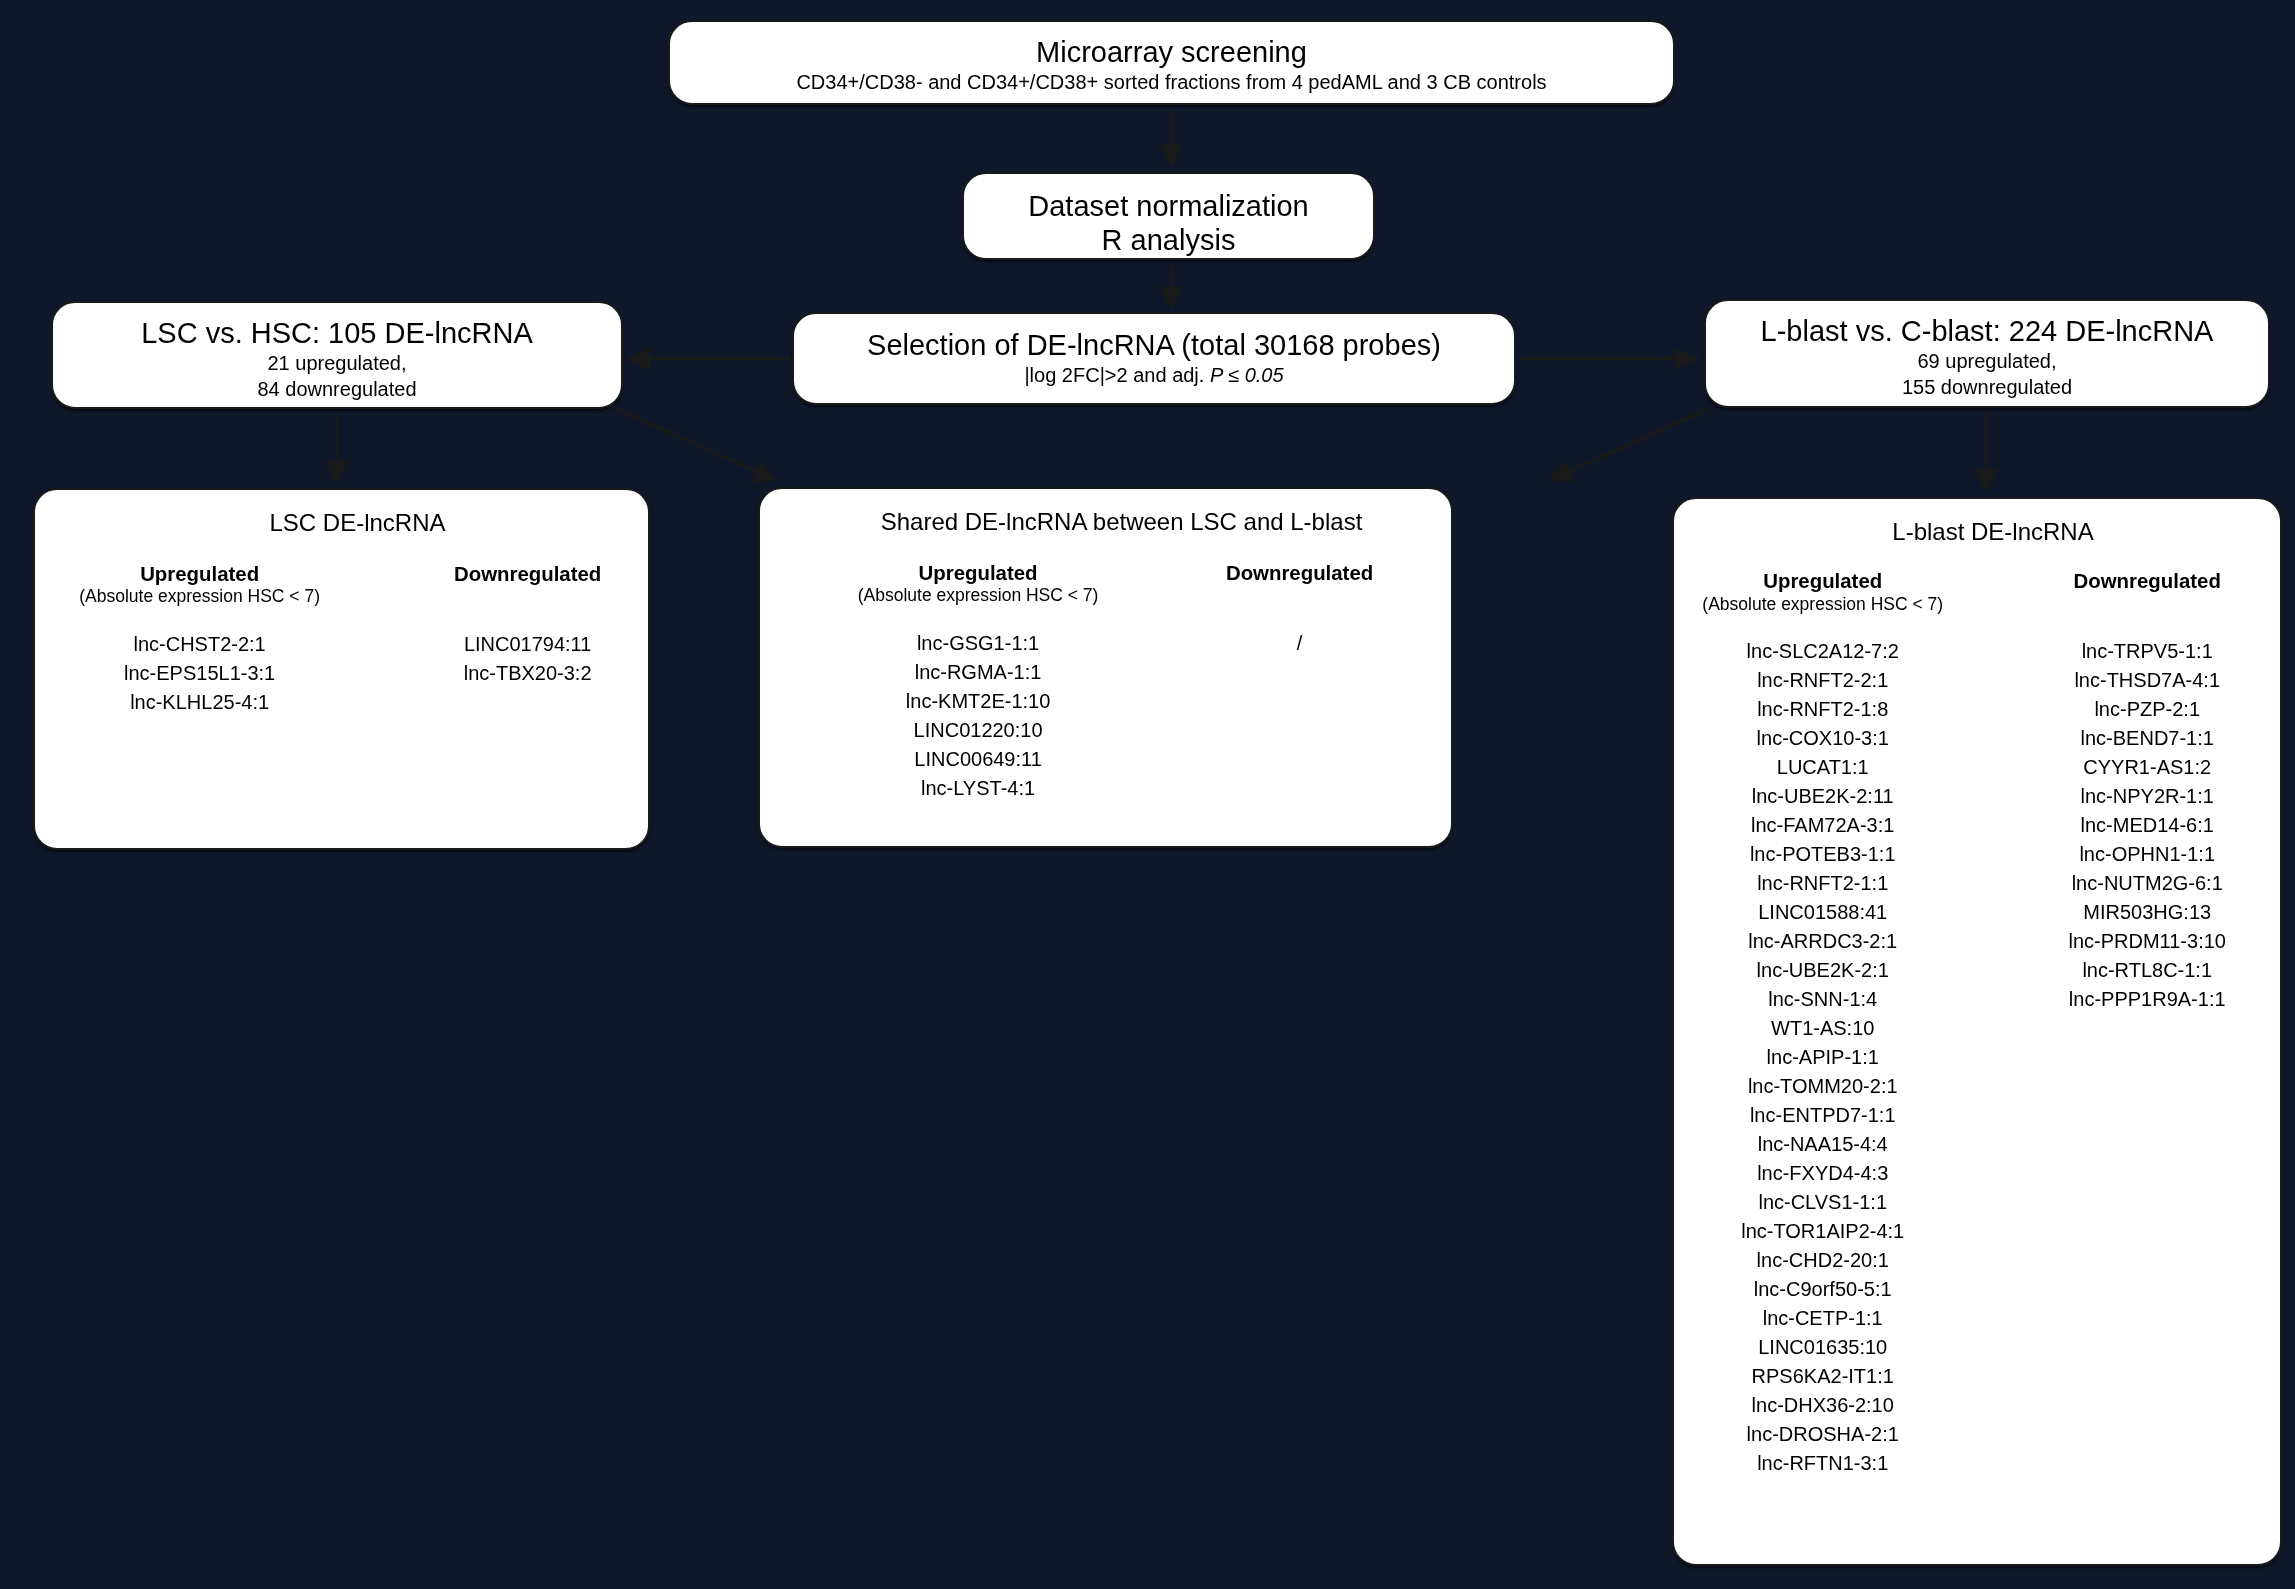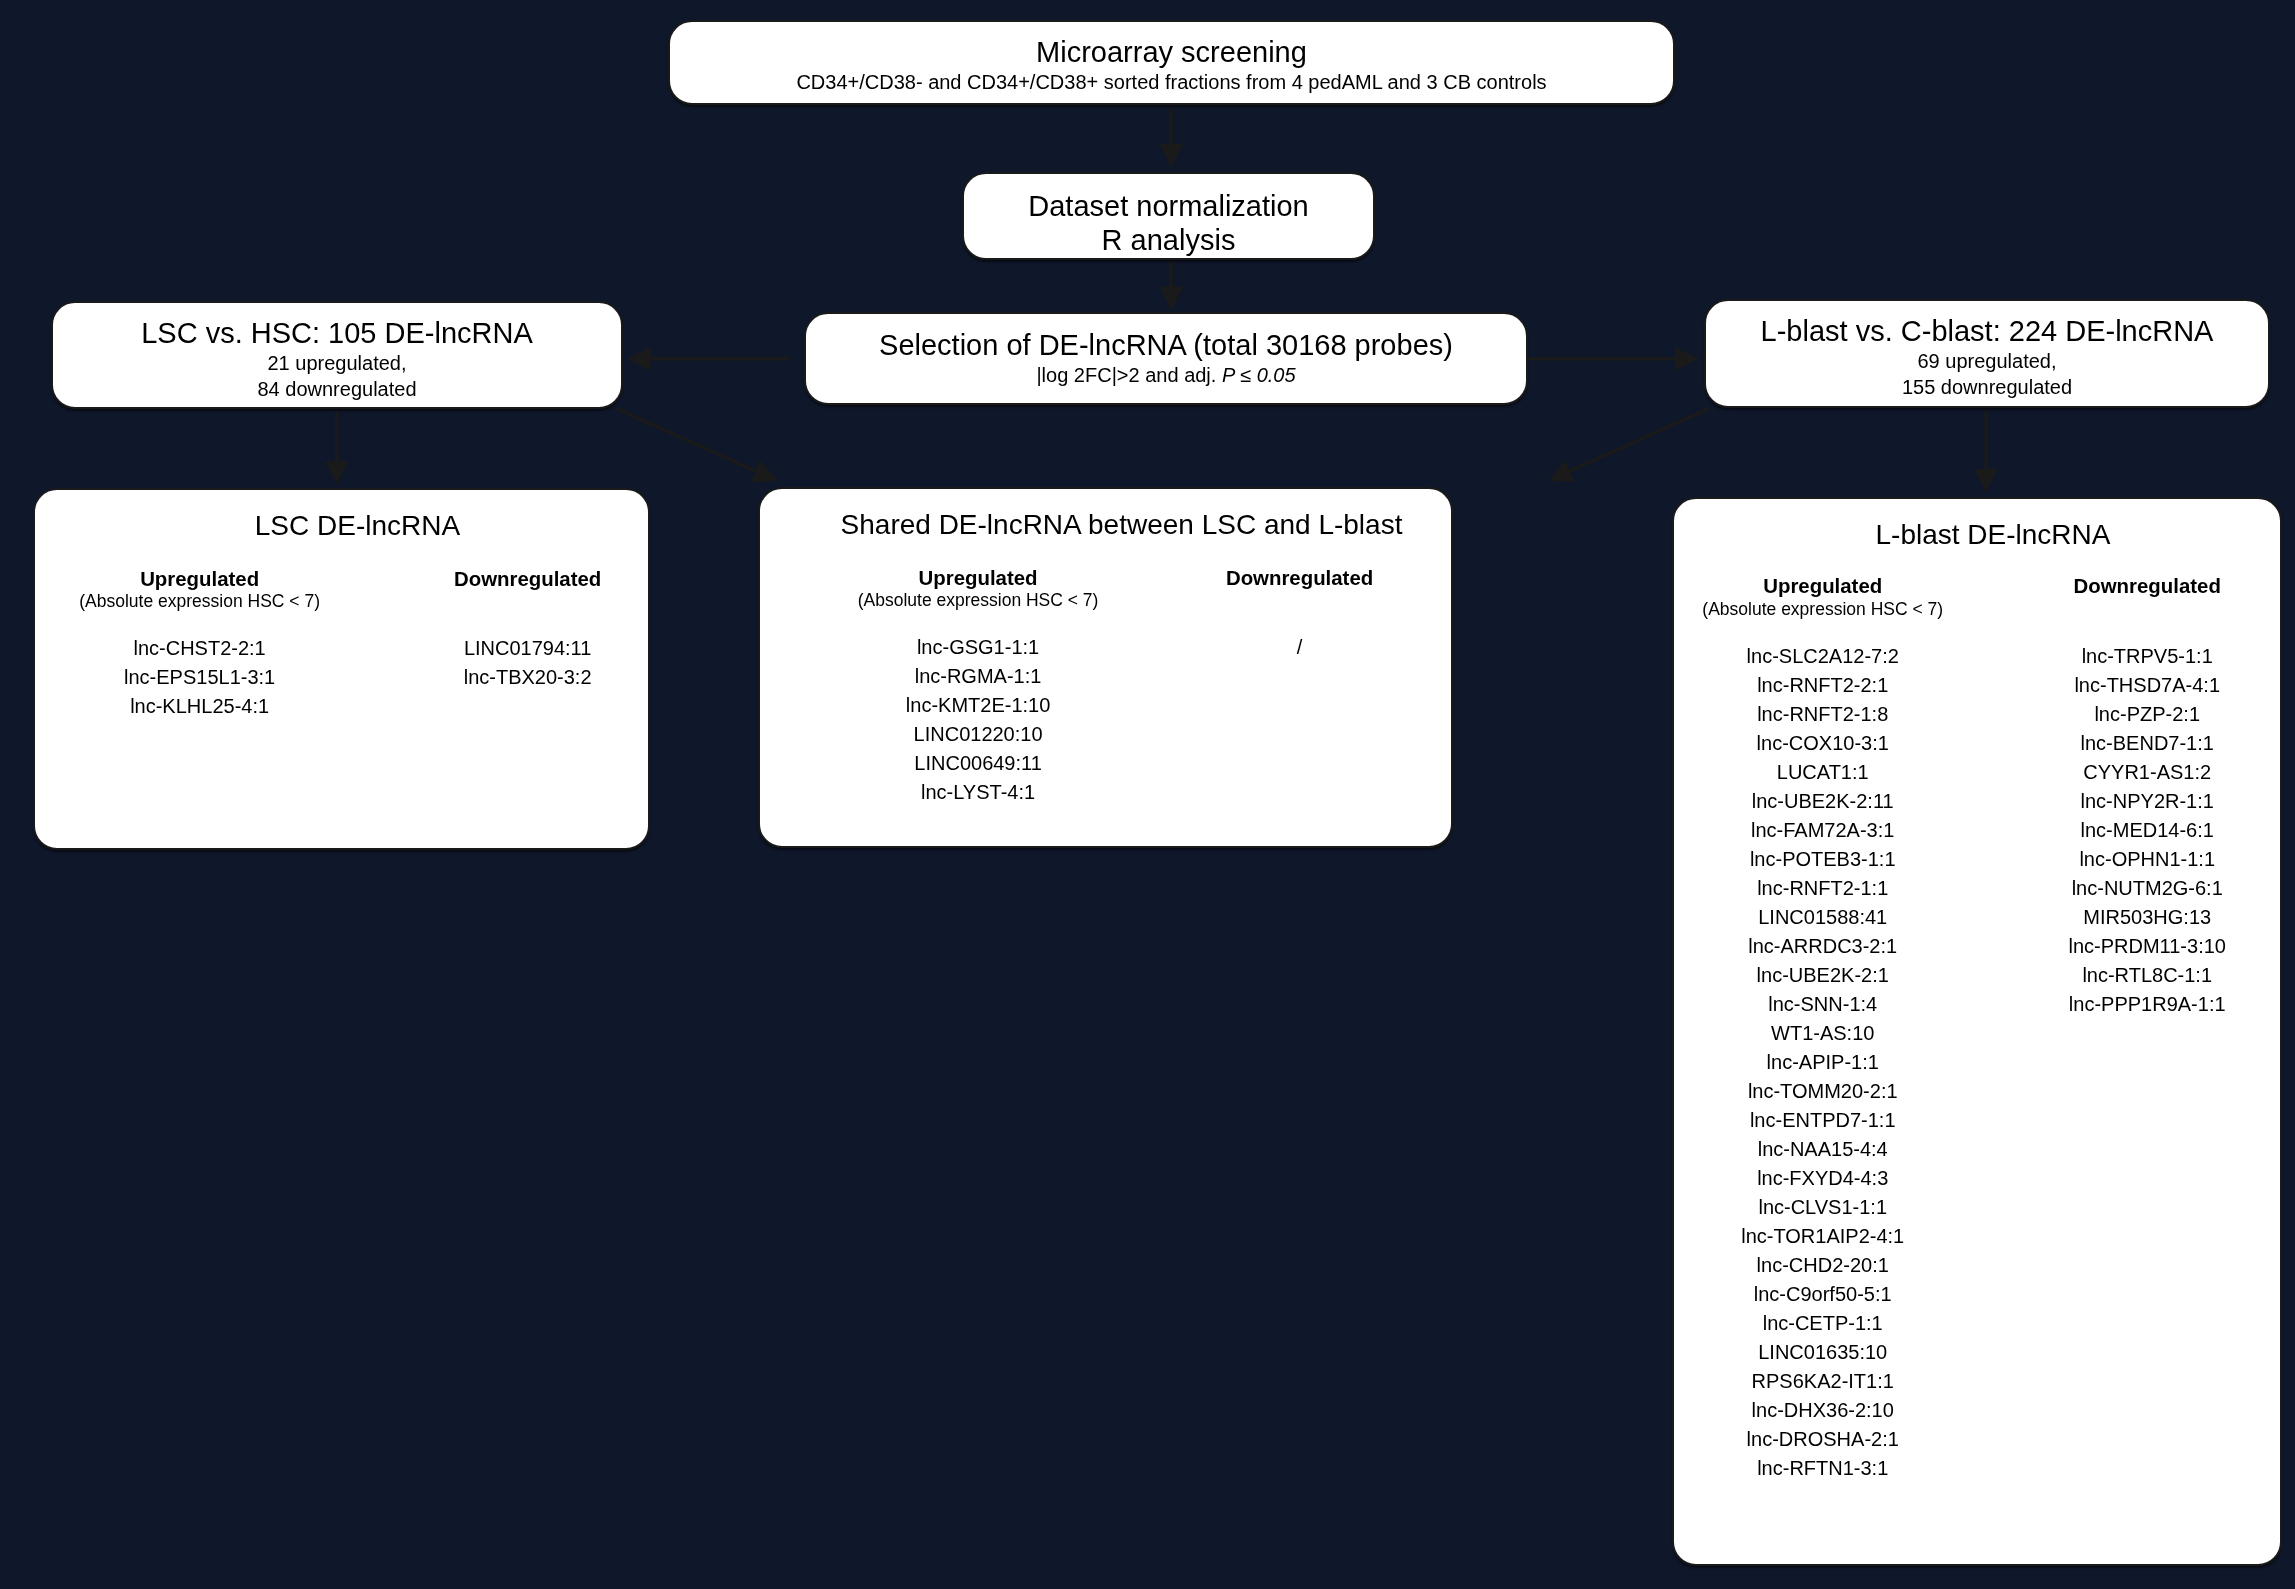--- a/index.html
+++ b/index.html
@@ -35,21 +35,21 @@
   }
   .box-sub {
     font-size: 20px;
     line-height: 1.3;
     white-space: nowrap;
   }
   .box-sub.italic-p em {
     font-style: italic;
   }
   .panel-title {
-    font-size: 28px;
+    font-size: 24px;
     line-height: 1.2;
     padding-left: 32px;
   }
   .cols {
     display: flex;
     width: 100%;
     gap: 43px;
   }
   .col {
     box-sizing: border-box;
@@ -81,21 +81,21 @@
     left: 0;
     top: 0;
     width: 2295px;
     height: 1589px;
     pointer-events: none;
   }
 
   
   #box-microarray   { left: 668px; top: 20.4px;   width: 1007px; height: 85px; padding-top: 12.5px; }
   #box-normalize    { left: 962px; top: 172px;  width: 413px;  height: 88px; padding-top: 14.7px; }
-  #box-selection    { left: 792px; top: 312px;  width: 724px; height: 93px; padding-top: 13.6px; margin-left: 12px; }
+  #box-selection    { left: 792px; top: 312px;  width: 724px; height: 93px; padding-top: 13.6px; }
   #box-lsc-hsc      { left: 51px;   top: 301px;  width: 572px; height: 108px; padding-top: 12.5px; }
   #box-lblast-cblast{ left: 1704px; top: 299px;  width: 566px; height: 109px; padding-top: 12.5px; }
   #panel-lsc        { left: 33px;   top: 488px;  width: 617px; height: 362px; padding-top: 19px; }
   #panel-shared     { left: 758px; top: 487px;  width: 695px; height: 361px; padding-top: 19px; }
   #panel-lblast     { left: 1672px; top: 497px;  width: 610px; height: 1069px; padding-top: 19px; }
 
   #panel-lsc .col.up      { width: 351px; }
   #panel-lsc .col.down    { width: 249px; }
   #panel-shared .col.up   { width: 362px; padding-left: 91px; }
   #panel-shared .col.down { width: 323px; }

